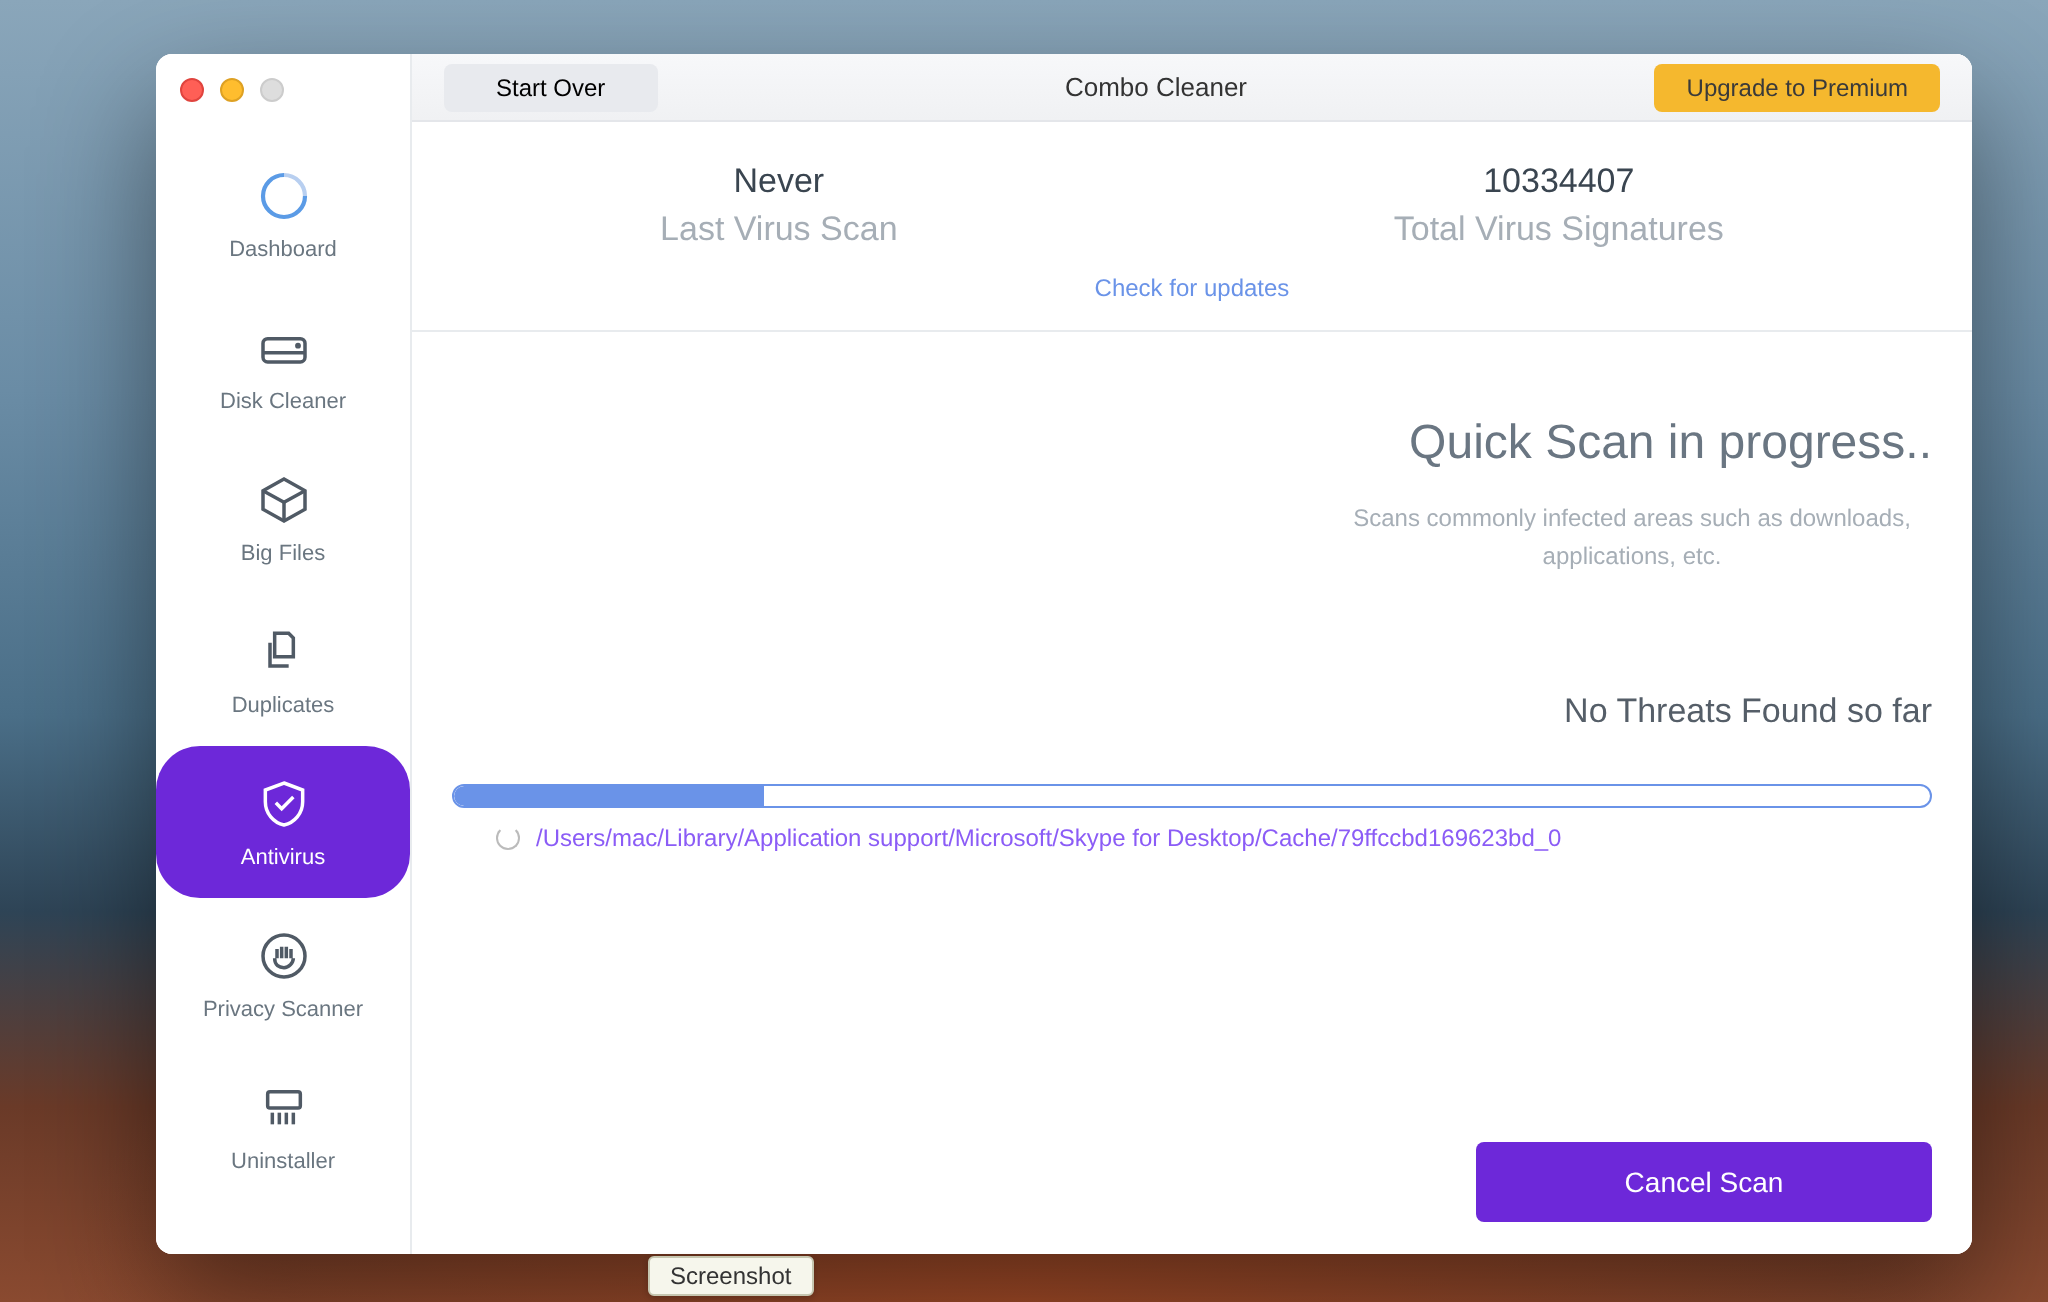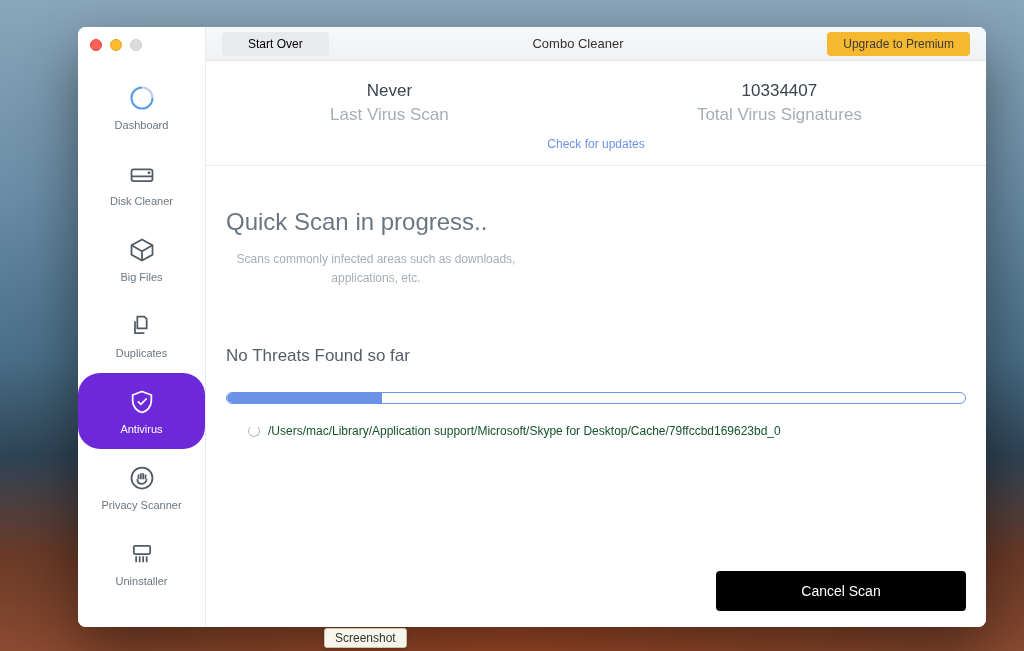--- a/index.html
+++ b/index.html
@@ -131,21 +131,21 @@
       color: #6a93e8;
       padding-bottom: 14px;
       border-bottom: 1px solid #e8ebee;
       cursor: pointer;
     }
 
     .scan-area {
       flex: 1;
       display: flex;
       flex-direction: column;
-      align-items: flex-start;
+      align-items: flex-end;
       padding: 42px 20px 0;
     }
     .scan-title {
       font-size: 24px;
       color: #6a7682;
       font-weight: 300;
     }
     .scan-sub {
       font-size: 12px;
       color: #a6aeb6;
@@ -172,40 +172,40 @@
     .progress-inner {
       height: 100%;
       width: 21%;
       background: #6a93e8;
       border-radius: 5px 0 0 5px;
     }
     .scan-path {
       display: flex;
       align-items: center;
       gap: 8px;
-      margin-top: 20px;
-      font-size: 12px;
-      color: #14532d;
+      margin-top: 8px;
+      font-size: 12px;
+      color: #8b5cf6;
       align-self: flex-start;
       padding-left: 22px;
     }
 
     .footer {
       display: flex;
       justify-content: flex-end;
       padding: 16px 20px;
     }
     .cancel {
-      background: #000000;
+      background: #6d28d9;
       color: #fff;
       font-size: 14px;
       border: none;
       border-radius: 4px;
       padding: 12px 0;
-      width: 250px;
+      width: 228px;
       cursor: pointer;
     }
 
     .screenshot-tooltip {
       position: absolute;
       left: 324px;
       top: 628px;
       background: #f6f6ec;
       border: 1px solid #c6c6b0;
       border-radius: 3px;

